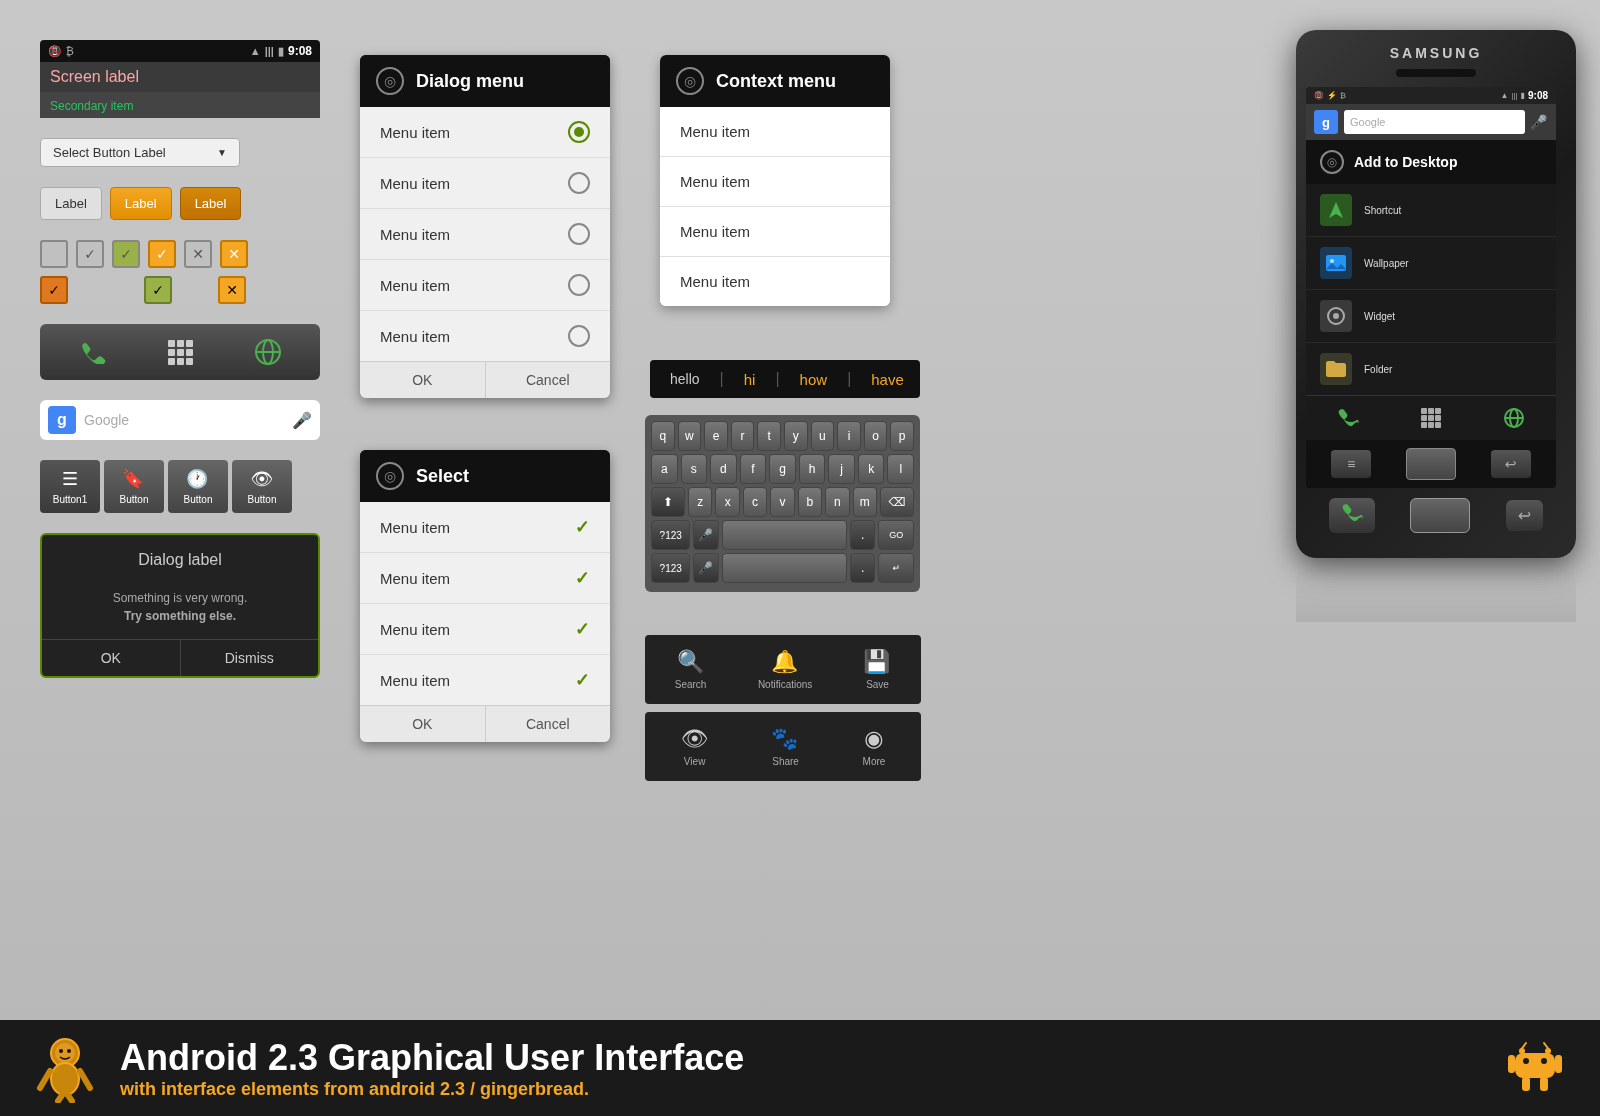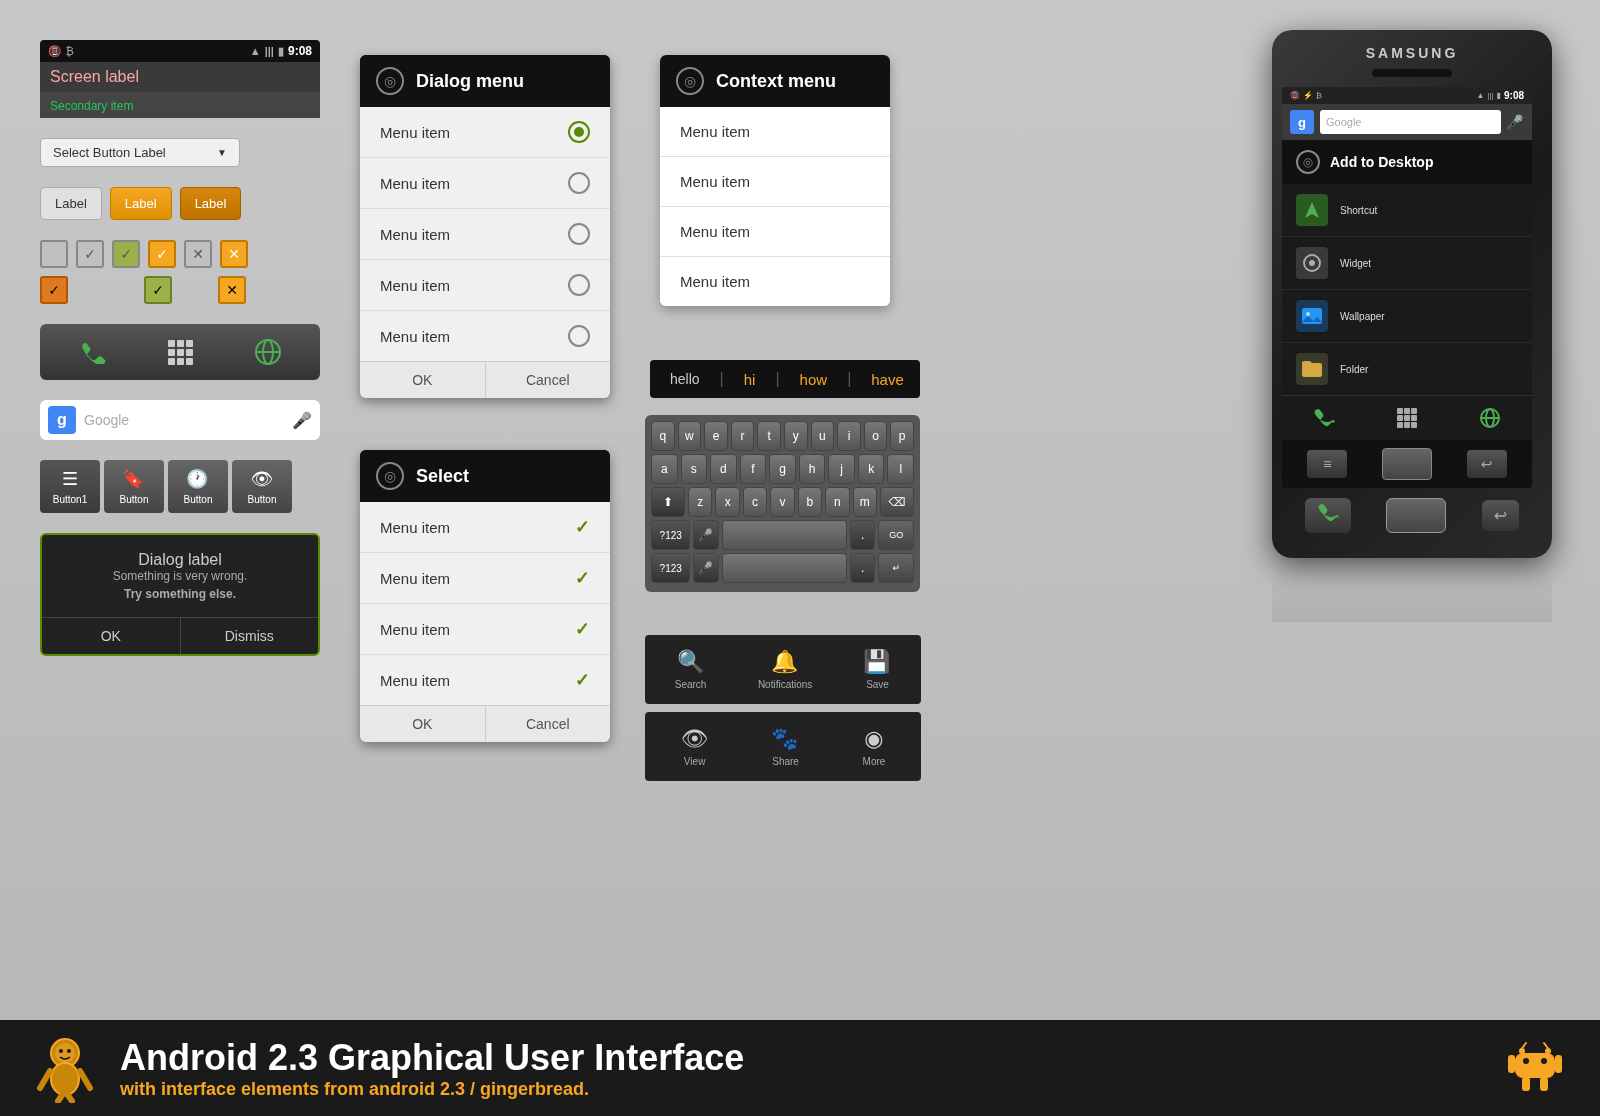--- a/index.html
+++ b/index.html
@@ -323,21 +323,21 @@
     }
 
     .dialog-content {
       padding: 16px;
       text-align: center;
     }
 
     .dialog-label {
       color: #ccc;
       font-size: 16px;
-      margin-bottom: 0;
+      margin-bottom: 22px;
     }
 
     .dialog-message {
       color: #aaa;
       font-size: 12px;
       margin-bottom: 4px;
     }
 
     .dialog-message-bold {
       color: #aaa;
@@ -597,21 +597,21 @@
     }
 
     .action-icon-label {
       font-size: 10px;
       color: #aaa;
     }
 
     
     .phone-mockup {
       position: absolute;
-      right: 48px;
+      right: 24px;
       top: 30px;
     }
 
     .phone-outer {
       background: linear-gradient(135deg, #3a3a3a 0%, #1a1a1a 50%, #2a2a2a 100%);
       border-radius: 20px;
       padding: 15px 10px;
       width: 280px;
       box-shadow: 0 8px 30px rgba(0,0,0,0.6);
       position: relative;
@@ -1174,37 +1174,37 @@
         <div class="phone-menu-list">
           <div class="phone-menu-list-item">
             <div class="phone-menu-item-icon" style="background:#2a5a20;">
               <svg width="24" height="24" viewBox="0 0 24 24">
                   <path d="M5 20L12 4L19 20L12 16L5 20Z" fill="#4CAF50"></path>
                 </svg>
             </div>
             <span class="phone-menu-item-label">Shortcut</span>
           </div>
           <div class="phone-menu-list-item">
-            <div class="phone-menu-item-icon" style="background:#3a3a3a;">
-              <svg width="24" height="24" viewBox="0 0 24 24">
-                  <circle cx="12" cy="12" r="8" fill="none" stroke="#aaa" stroke-width="2"></circle>
-                  <circle cx="12" cy="12" r="3" fill="#aaa"></circle>
-                </svg>
-            </div>
-            <span class="phone-menu-item-label">Widget</span>
-          </div>
-          <div class="phone-menu-list-item">
             <div class="phone-menu-item-icon" style="background:#1a3a5a;">
               <svg width="24" height="24" viewBox="0 0 24 24">
                   <rect x="2" y="4" width="20" height="16" rx="2" fill="#2196F3"></rect>
                   <circle cx="8" cy="10" r="2" fill="#fff" opacity="0.7"></circle>
                   <path d="M2 18L8 12L13 17L17 13L22 18Z" fill="#1565C0"></path>
                 </svg>
             </div>
             <span class="phone-menu-item-label">Wallpaper</span>
+          </div>
+          <div class="phone-menu-list-item">
+            <div class="phone-menu-item-icon" style="background:#3a3a3a;">
+              <svg width="24" height="24" viewBox="0 0 24 24">
+                  <circle cx="12" cy="12" r="8" fill="none" stroke="#aaa" stroke-width="2"></circle>
+                  <circle cx="12" cy="12" r="3" fill="#aaa"></circle>
+                </svg>
+            </div>
+            <span class="phone-menu-item-label">Widget</span>
           </div>
           <div class="phone-menu-list-item">
             <div class="phone-menu-item-icon" style="background:#3a3a2a;">
               <svg width="24" height="24" viewBox="0 0 24 24">
                   <path d="M2 6C2 5 3 4 4 4H10L12 6H20C21 6 22 7 22 8V18C22 19 21 20 20 20H4C3 20 2 19 2 18V6Z" fill="#d4a843"></path>
                 </svg>
             </div>
             <span class="phone-menu-item-label">Folder</span>
           </div>
         </div>

